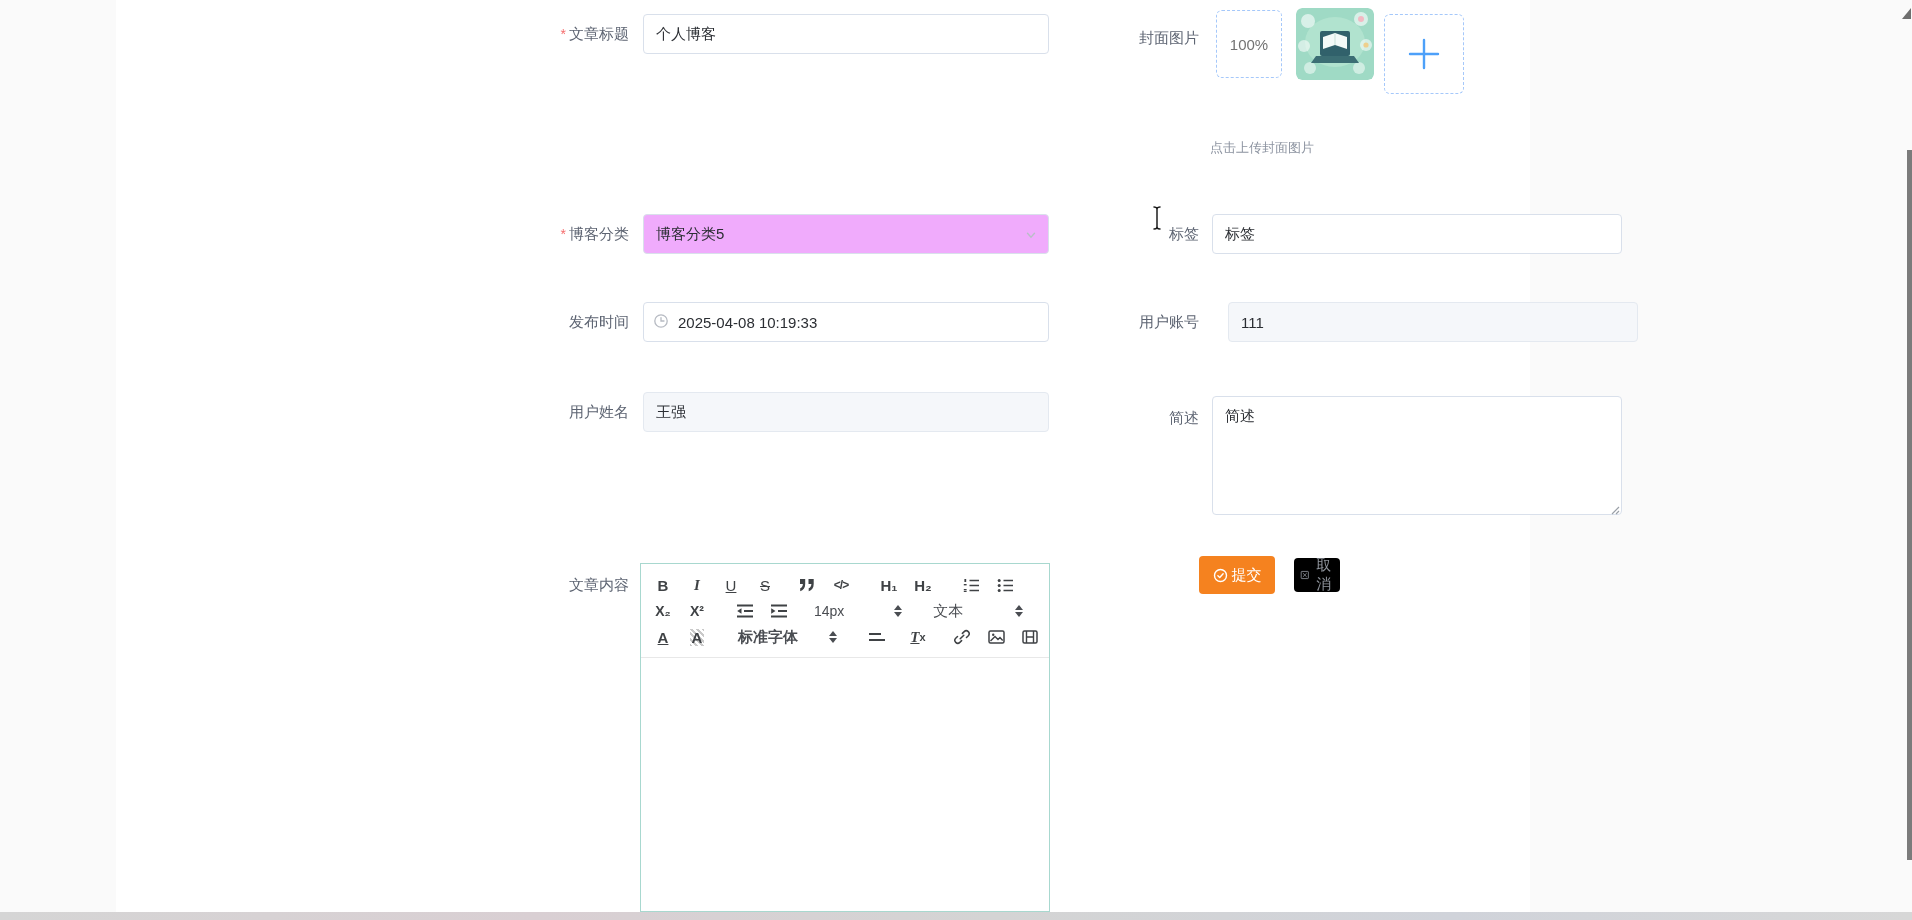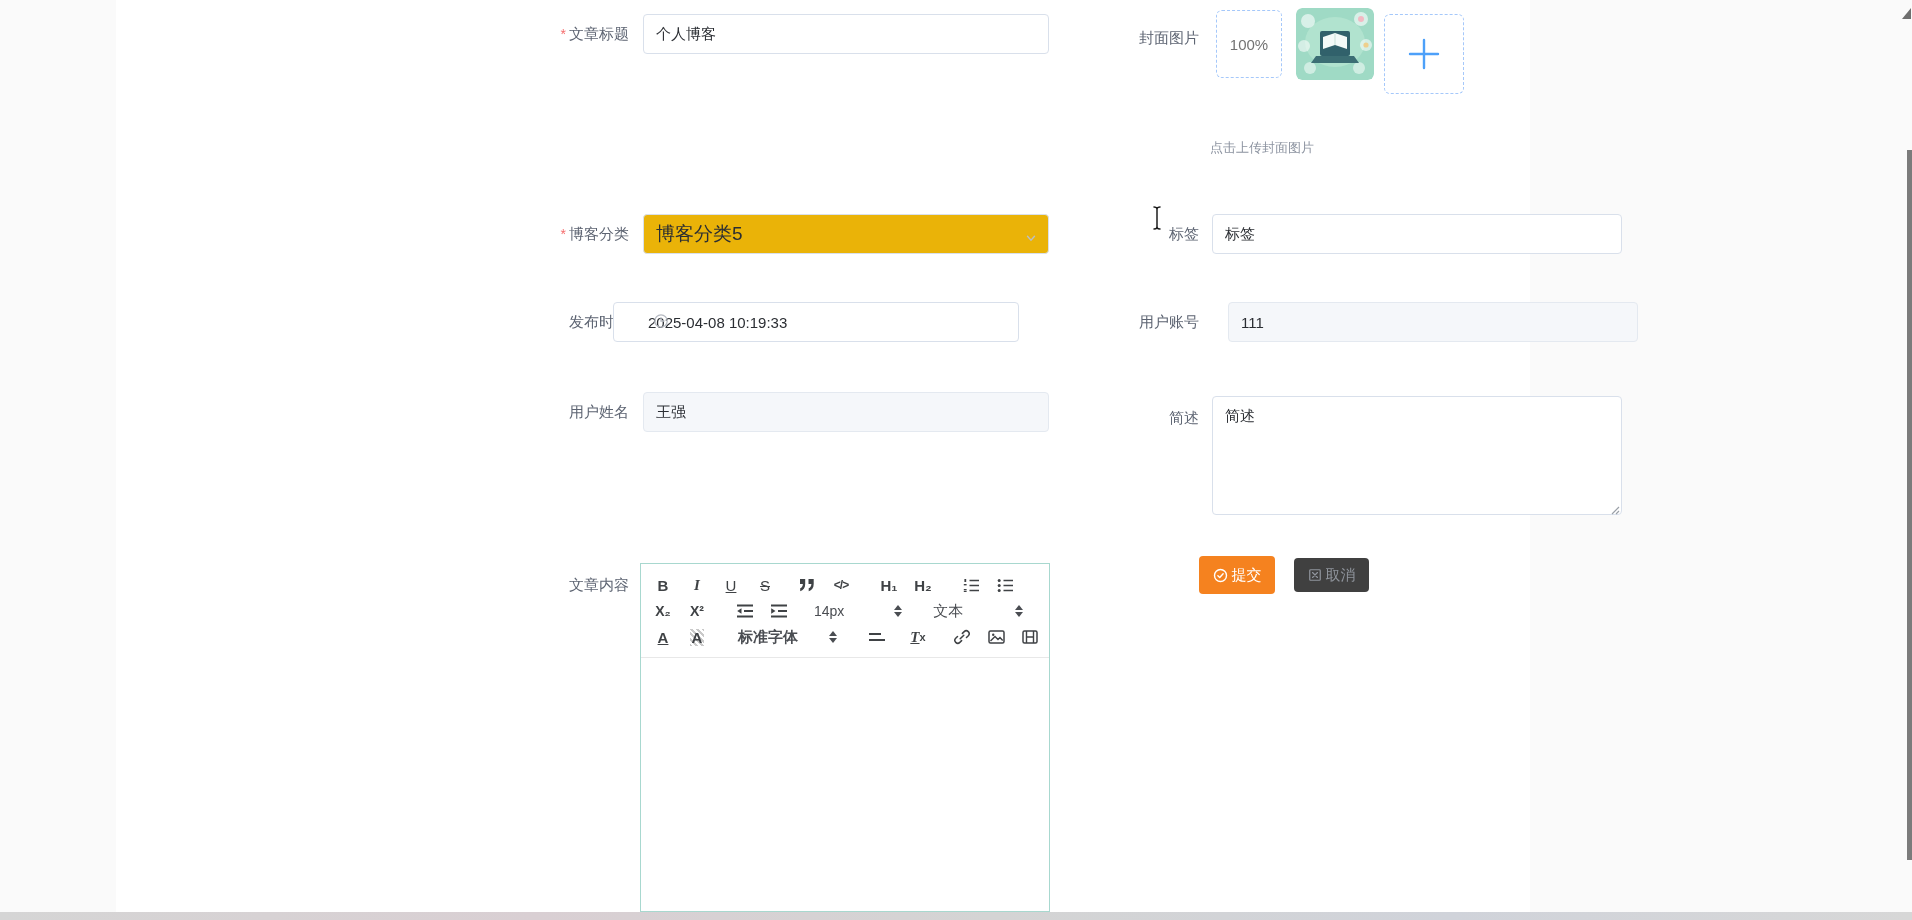--- a/index.html
+++ b/index.html
@@ -22,23 +22,23 @@
   
   .tinput {
     position:absolute; height:40px; background:#fff;
     border:1px solid #d9e0eb; border-radius:4px;
     font-size:15px; color:#2b2e33; padding:0 12px;
     font-family:"Liberation Sans","DejaVu Sans",sans-serif;
     outline:none;
   }
   .tinput.disabled { background:#f5f7fa; border-color:#e4e9f0; }
   .selectbox {
-    position:absolute; height:40px; background:#eab308;
+    position:absolute; height:40px; background:#f0abfc;
     border:1px solid #d9e0eb; border-radius:4px;
-    display:flex; align-items:center; padding:0 12px; font-size:19px;
+    display:flex; align-items:center; padding:0 12px; font-size:15px;
   }
   .selectbox .chev { position:absolute; right:10px; top:13px; }
   .timeinput { padding-left:34px; }
   .clockwrap { position:absolute; left:537px; top:313px; width:16px; height:16px; pointer-events:none; }
 
   .tarea {
     position:absolute; background:#fff; border:1px solid #d9e0eb; border-radius:4px;
     font-size:15px; color:#2b2e33; padding:9px 12px; resize:none; outline:none;
     font-family:"Liberation Sans","DejaVu Sans",sans-serif; line-height:20px;
   }
@@ -53,21 +53,21 @@
   .thumb { position:absolute; border-radius:6px; overflow:hidden; }
   .hint { position:absolute; font-size:13px; color:#8c93a0; }
 
   
   .btn {
     position:absolute; border:none; border-radius:4px; display:flex; align-items:center;
     justify-content:center; gap:4px; font-size:15px; cursor:pointer;
     font-family:"Liberation Sans","DejaVu Sans",sans-serif;
   }
   .btn-submit { left:1083px; top:556px; width:76px; height:38px; background:#f5821f; color:#fff; }
-  .btn-cancel { left:1178px; top:558px; width:75px; height:34px; background:#404040; color:#8f949c; }
+  .btn-cancel { left:1178px; top:558px; width:46px; height:34px; background:#000000; color:#8f949c; }
 
   
   .editor {
     position:absolute; left:524px; top:563px; width:410px; height:349px;
     border:1px solid #a8d8cf; background:#fff;
   }
   .ed-toolbar { padding:8px 10px 7px 13px; border-bottom:1px solid #e8e8e8; }
   .ed-row { display:flex; align-items:center; height:26px; color:#3f4245; }
   .tbtn {
     min-width:18px; height:22px; display:flex; align-items:center; justify-content:center;
@@ -161,21 +161,21 @@
   </div>
 
   <div class="flabel" style="left:943px; top:224px;">
     <span>标签</span>
   </div>
   <input class="tinput" style="left: 1096px; top: 214px; width: 410px;" readonly="" value="标签">
 
   <div class="flabel" style="left:373px; top:312px;">
     <span>发布时间</span>
   </div>
-  <input class="tinput timeinput" style="left: 497px; top: 302px; width: 406px;" readonly="" value="2025-04-08 10:19:33">
+  <input class="tinput timeinput" style="left: 527px; top: 302px; width: 406px;" readonly="" value="2025-04-08 10:19:33">
   <span class="clockwrap">
     <svg width="16" height="16" viewBox="0 0 16 16">
       <circle cx="8" cy="8" r="6.2" fill="none" stroke="#b6bac2" stroke-width="1.3"></circle>
       <path d="M8 4.6 V8 H11" fill="none" stroke="#b6bac2" stroke-width="1.3" stroke-linecap="round"></path>
     </svg>
   </span>
 
   <div class="flabel" style="left:943px; top:312px;">
     <span>用户账号</span>
   </div>

